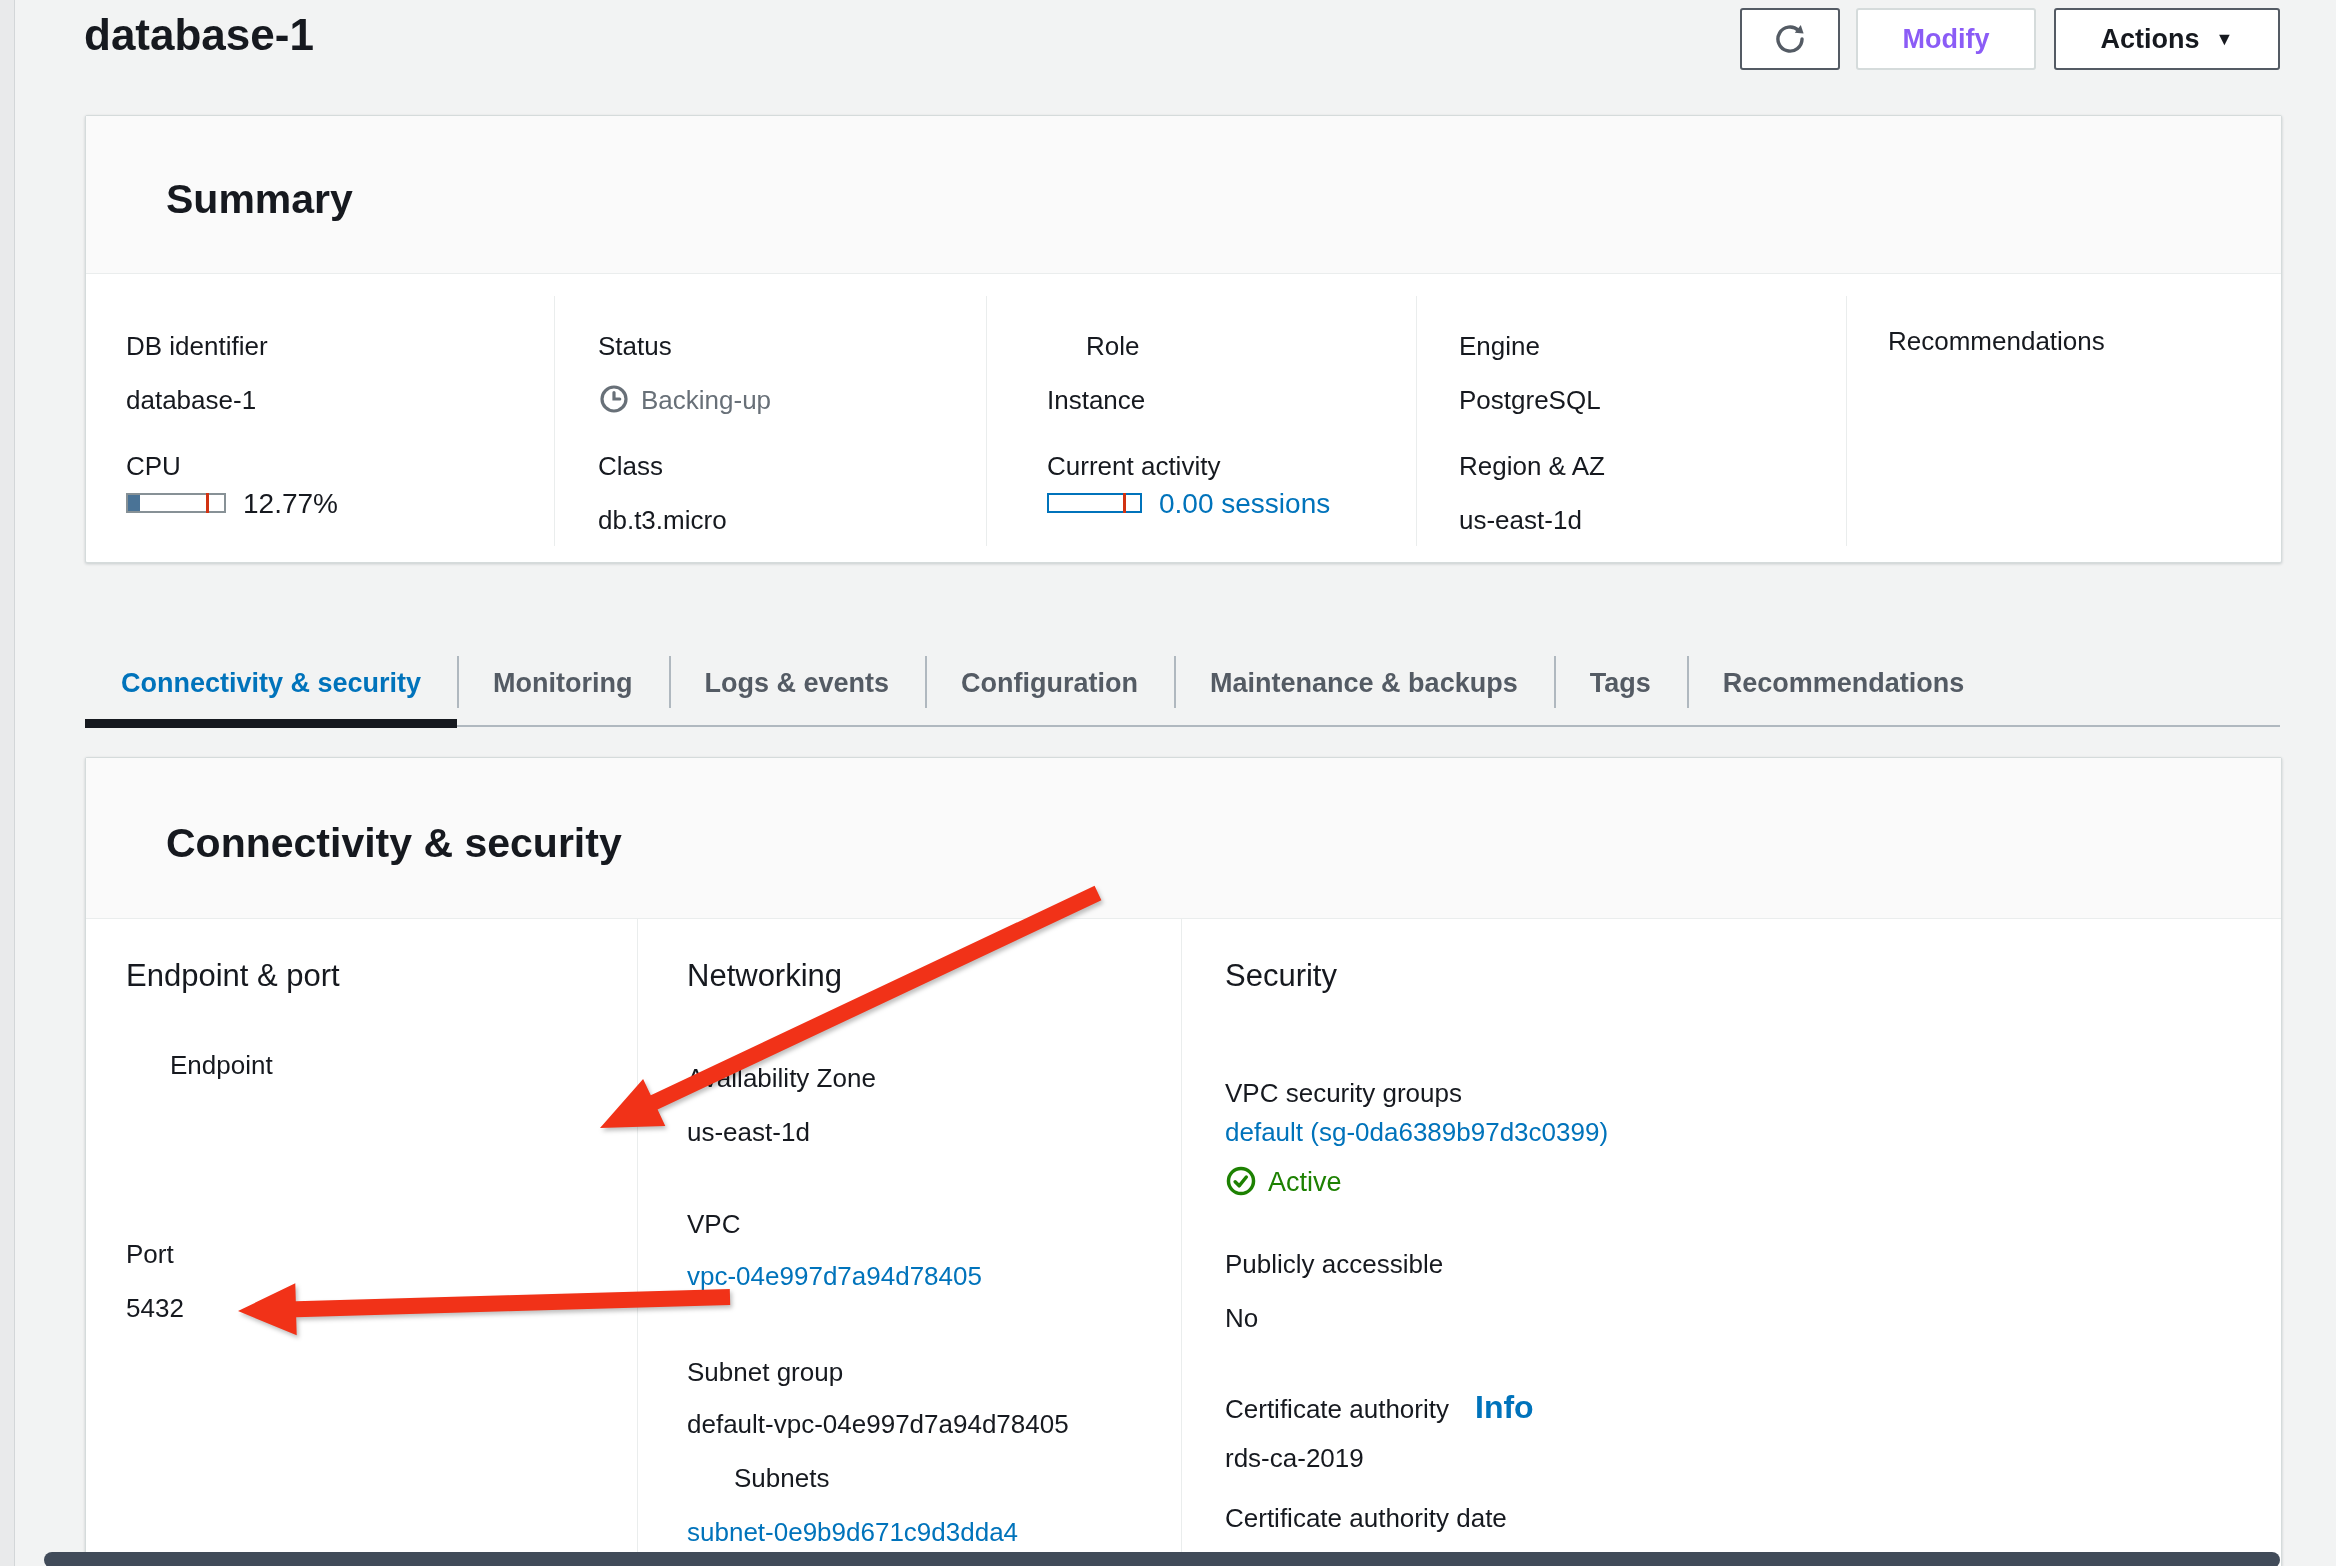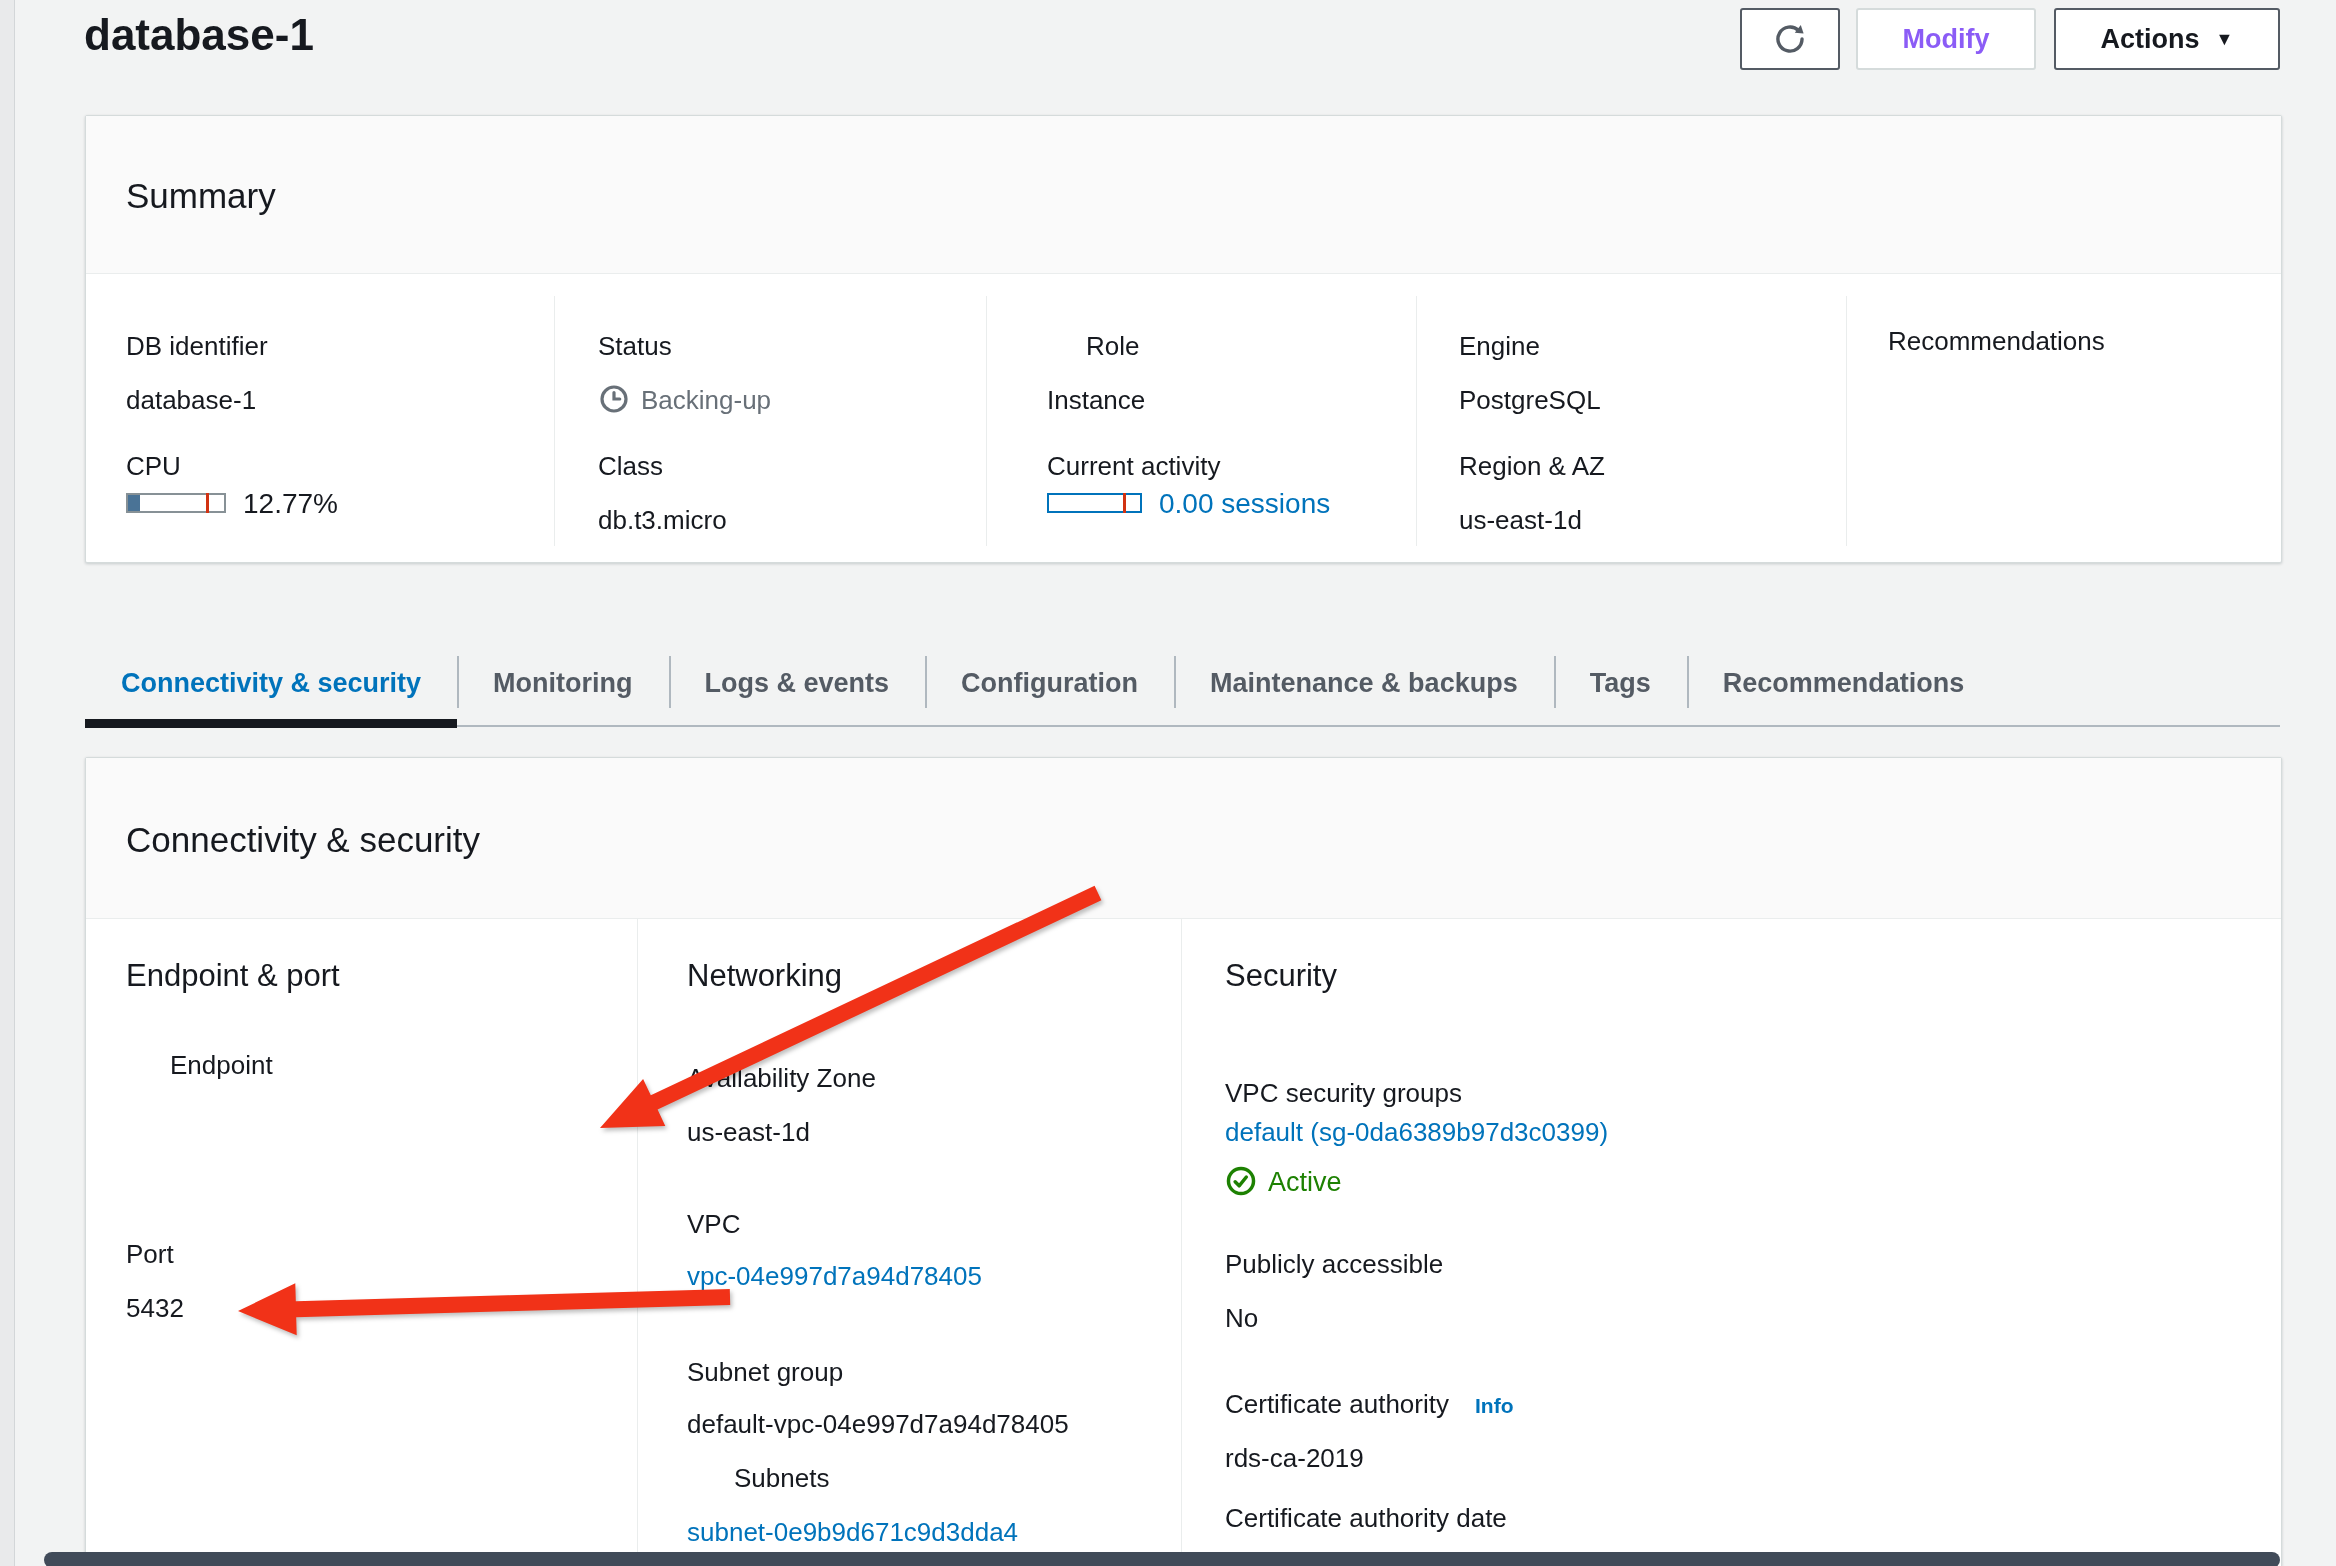--- a/index.html
+++ b/index.html
@@ -8,21 +8,21 @@
   .abs{position:absolute;}
   .t{position:absolute;white-space:nowrap;}
   .label{font-size:26px;color:#16191f;}
   .value{font-size:26px;color:#16191f;}
   .muted{color:#687078;}
   .link{font-size:26px;color:#0073bb;cursor:pointer;}
   .heading3{font-size:31px;font-weight:400;color:#16191f;}
   .card{position:absolute;background:#fff;border:1px solid #d5dbdb;border-radius:2px;
         box-shadow:0 1px 3px rgba(0,28,36,.18);}
   .card-header{position:absolute;left:0;top:0;right:0;background:#fafafa;border-bottom:1px solid #eaeded;}
-  .card-title{position:absolute;font-size:35px;font-weight:400;}
+  .card-title{position:absolute;font-size:41px;font-weight:700;margin-left:40px;}
   .vdiv{position:absolute;width:1px;background:#eaeded;}
   .btn{position:absolute;height:62px;background:#fff;border:2px solid #545b64;border-radius:3px;
        font-family:"Liberation Sans",sans-serif;font-size:27px;font-weight:700;color:#16191f;
        display:flex;align-items:center;justify-content:center;cursor:pointer;box-sizing:border-box;}
   .btn.disabled{border-color:#d5dbdb;color:#8b5cf6;cursor:default;}
   .left-strip{position:absolute;left:0;top:0;width:14px;height:1566px;background:#e9eaeb;border-right:1px solid #d3d6d8;}
   .page-title{position:absolute;font-size:44px;font-weight:700;color:#16191f;}
   
   .tabbar{position:absolute;left:85px;top:640px;height:87px;display:flex;align-items:stretch;}
   .tab{position:relative;display:flex;align-items:center;padding:0 36px;font-size:27px;font-weight:700;
@@ -31,21 +31,21 @@
   .tab.active{color:#0073bb;}
   .tab-underline{position:absolute;left:0;right:0;bottom:-1px;height:9px;background:#16191f;}
   .tabline{position:absolute;left:85px;top:725px;width:2195px;height:2px;background:#b0b8bf;}
   
   .bar{position:absolute;height:20px;background:#fff;border:2px solid #879196;box-sizing:border-box;}
   .bar.blue{border-color:#0073bb;}
   .bar-fill{position:absolute;left:0;top:0;bottom:0;background:#4a7396;}
   .bar-tick{position:absolute;top:-2px;bottom:-2px;width:3px;background:#d13212;}
   .icon-svg{display:block;}
   .caret{font-size:18px;margin-left:16px;color:#16191f;}
-  .info-link{font-size:21px;font-weight:700;color:#0073bb;margin-left:26px;cursor:pointer;}
+  .info-link{font-size:32px;font-weight:700;color:#0073bb;margin-left:26px;cursor:pointer;}
   .scrollbar{position:absolute;left:44px;top:1552px;width:2236px;height:16px;border-radius:8px;background:#414b59;}
   .arrow-svg{position:absolute;left:0;top:0;pointer-events:none;}
 </style>
 </head>
 <body>
 
 <div id="page">
 
   <div class="left-strip"></div>
 

